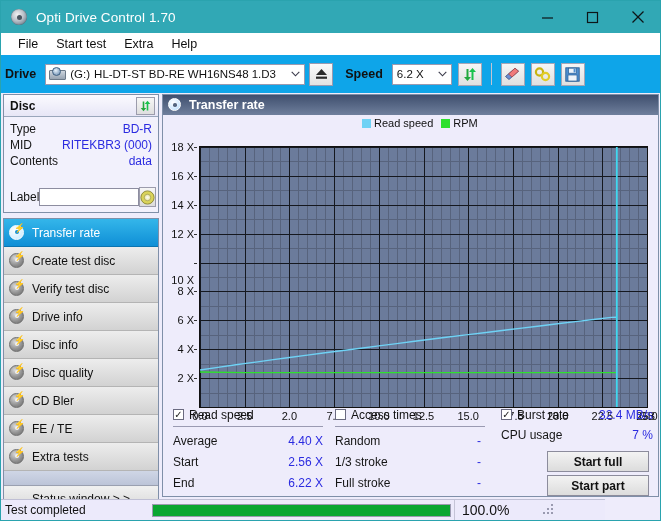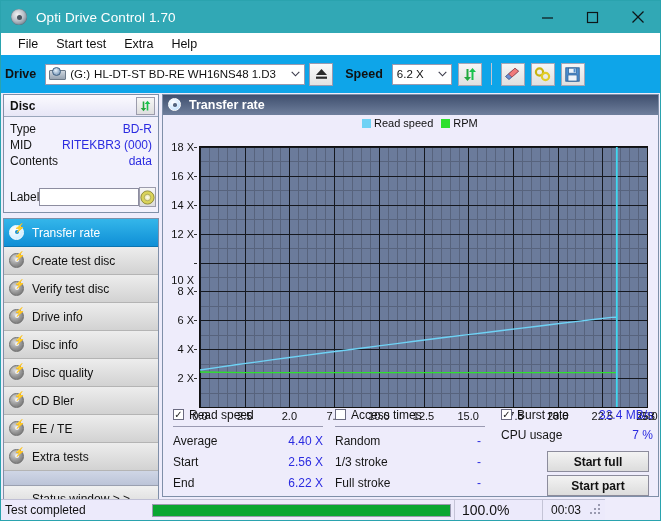--- a/index.html
+++ b/index.html
@@ -586,21 +586,20 @@
   </div>
 
   <div class="statusbar">
     <div class="sb-cell sb-text">Test completed</div>
     <div class="sb-cell sb-prog">
       <div class="progress">
         <div class="fill" id="progfill" style="width: 100%;"></div>
       </div>
     </div>
     <div class="sb-cell sb-pct">100.0%</div>
-    <div class="sb-cell sb-time">00:03</div>
     <div class="grip">
       <i style="left:9px;top:9px;"></i>
         <i style="left:5px;top:9px;"></i>
         <i style="left:9px;top:5px;"></i>
       <i style="left:9px;top:1px;"></i>
         <i style="left:1px;top:9px;"></i>
         <i style="left:5px;top:5px;"></i>
     </div>
   </div>
 

